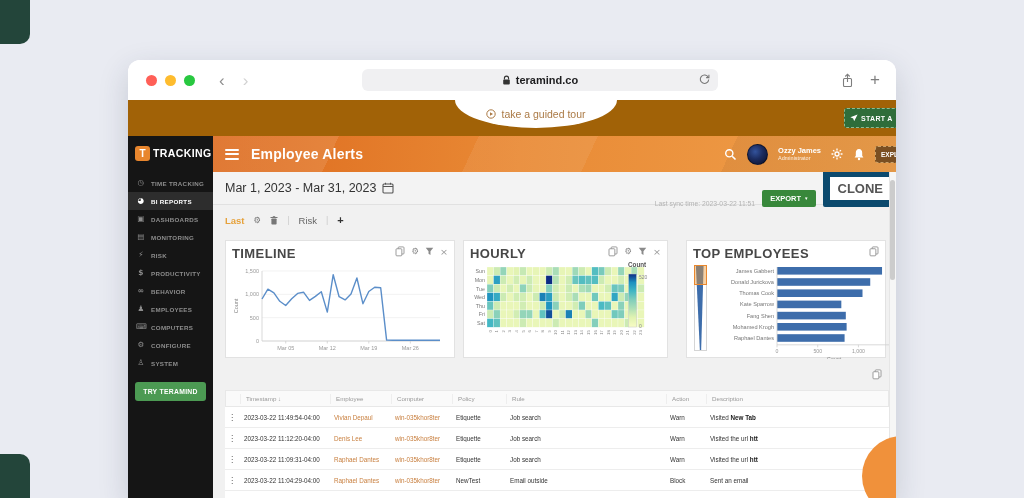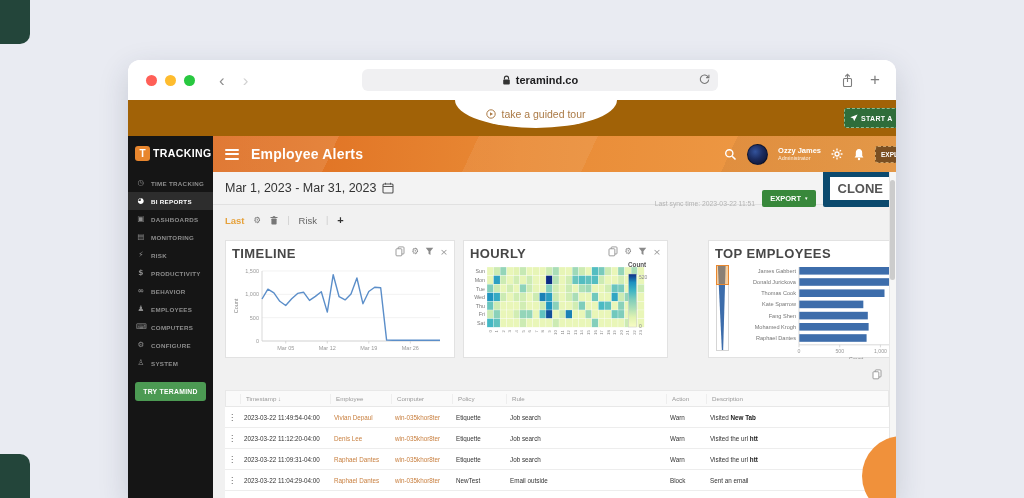--- a/index.html
+++ b/index.html
@@ -593,21 +593,21 @@
                       </linearGradient>
                     </defs>
                     <rect x="0.5" y="4" width="8" height="53" fill="url(#lg)" stroke="#ccc" stroke-width="0.5"></rect>
                     <text x="11" y="9" font-size="5" fill="#888">520</text>
                     <text x="11" y="58" font-size="5" fill="#888">0</text>
                   </svg>
                 </div>
             </div>
           </div>
 
-          <div class="card" style="left:495px;width:200px">
+          <div class="card" style="left:473px;width:200px">
             <div class="cardTitle">TOP EMPLOYEES</div>
             <div class="cardIcons" id="icons2">
                 <span>
                   <svg width="10" height="11" viewBox="0 0 12 13">
                     <rect x="3.8" y="1" width="7" height="8.5" rx="1" fill="#fff" stroke="#8a8a8a" stroke-width="1"></rect>
                     <rect x="1.2" y="3.2" width="7" height="8.5" rx="1" fill="#fff" stroke="#8a8a8a" stroke-width="1"></rect>
                   </svg>
                 </span>
               </div>
             <div class="miniSlider">

